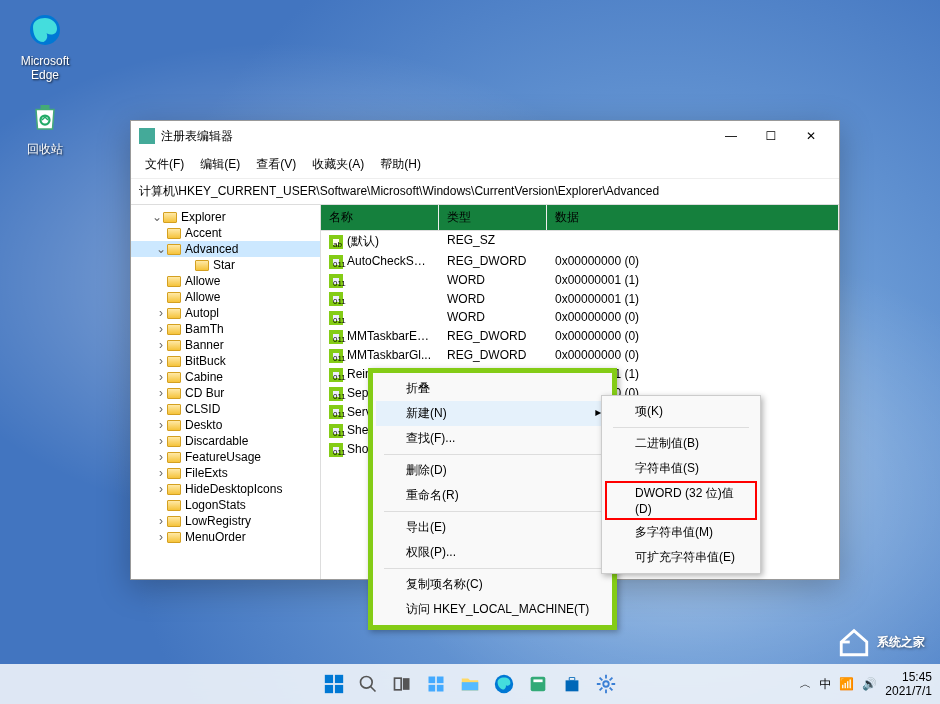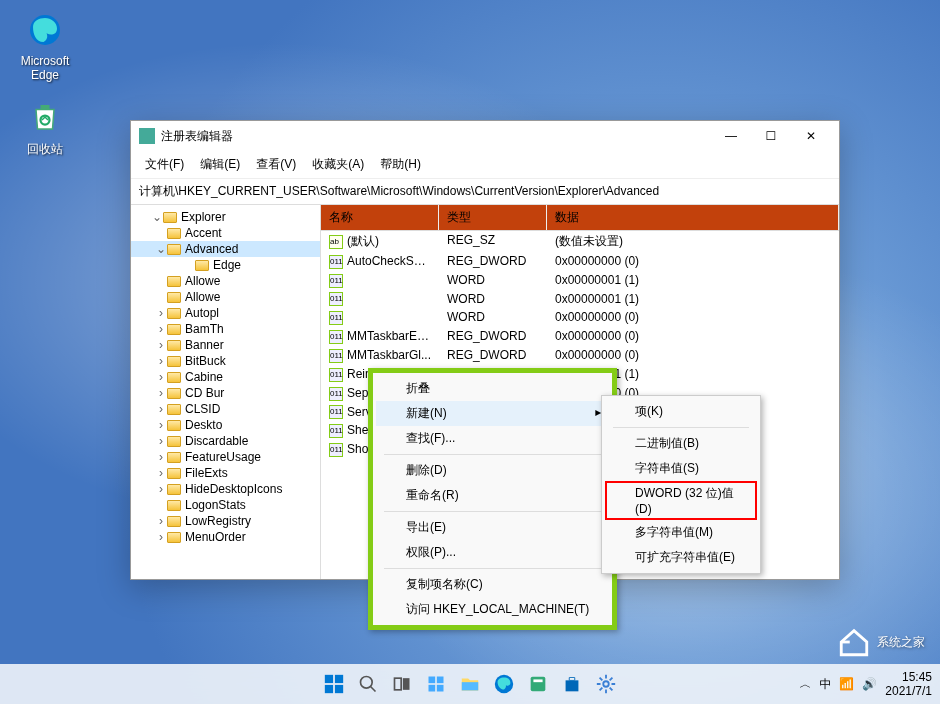--- a/index.html
+++ b/index.html
@@ -20,39 +20,39 @@
 .menu-item{padding:3px 8px;cursor:pointer}
 .addressbar{padding:4px 8px;border-bottom:1px solid #ddd;background:#fff}
 .content{flex:1;display:flex;overflow:hidden}
 .tree-pane{width:190px;border-right:1px solid #ddd;overflow:auto;padding:4px 0;background:#fff}
 .tree-node{display:flex;align-items:center;padding:1px 0 1px 4px;cursor:pointer;white-space:nowrap}
 .tree-node.selected{background:#cce8ff}
 .tree-arrow{width:12px;display:inline-block;text-align:center;color:#666}
 .tree-folder{width:14px;height:11px;background:linear-gradient(#ffe9a6,#f5c33b);border:1px solid #d4a020;border-radius:1px;margin-right:4px;display:inline-block}
 .indent-1{padding-left:20px}.indent-2{padding-left:24px}.indent-3{padding-left:52px}
 .list-pane{flex:1;overflow:auto;background:#fff}
-.list-header{display:flex;border-bottom:1px solid #ddd;background:#c2410c;position:sticky;top:0}
+.list-header{display:flex;border-bottom:1px solid #ddd;background:#15803d;position:sticky;top:0}
 .list-header-cell{padding:4px 8px;border-right:1px solid #eee}
 .col-name{width:118px}.col-type{width:108px}.col-data{flex:1}
 .list-row{display:flex;padding:1px 0;cursor:pointer}
 .list-cell{padding:1px 8px;overflow:hidden;text-overflow:ellipsis;white-space:nowrap}
-.val-icon{width:14px;height:14px;display:inline-block;vertical-align:middle;margin-right:4px;border:1px solid #84cc16;background:#eef;font-size:8px;line-height:12px;}
+.val-icon{width:14px;height:14px;display:inline-block;vertical-align:middle;margin-right:4px;border:4px solid #84cc16;background:#eef;font-size:8px;line-height:12px;}
 .val-icon.str{background:#ffe}
 .context-menu{position:absolute;background:#f9f9f9;border:5px solid #84cc16;box-shadow:2px 2px 6px rgba(0,0,0,0.3);z-index:50;min-width:230px;padding:3px}
 .ctx-item{padding:4px 20px 4px 30px;cursor:pointer;display:flex;justify-content:space-between}
 .ctx-item.has-sub::after{content:"▸";position:absolute;right:8px}
 .ctx-sep{height:1px;background:#ddd;margin:3px 8px}
 .submenu{position:absolute;left:228px;top:3px;background:#f9f9f9;border:1px solid #ccc;box-shadow:2px 2px 6px rgba(0,0,0,0.3);min-width:160px;padding:3px}
 .highlighted{border:2px solid red;padding:2px 18px 2px 28px!important}
 .taskbar{position:absolute;bottom:0;left:0;right:0;height:40px;background:rgba(240,244,250,0.9);backdrop-filter:blur(20px);display:flex;align-items:center;justify-content:center;z-index:100}
 .taskbar-center{display:flex;gap:6px;align-items:center}
 .tb-icon{width:28px;height:28px;display:flex;align-items:center;justify-content:center;cursor:pointer;border-radius:4px}
 .tray{position:absolute;right:8px;display:flex;align-items:center;gap:8px}
 .tray-text{text-align:right;line-height:1.2}
-.watermark{position:absolute;right:15px;bottom:45px;z-index:5;display:flex;align-items:center;gap:6px;color:#fff;font-weight:normal;font-size:20px;text-shadow:1px 1px 3px rgba(0,0,0,0.5)}
+.watermark{position:absolute;right:15px;bottom:45px;z-index:5;display:flex;align-items:center;gap:6px;color:#fff;font-weight:bold;font-size:20px;text-shadow:1px 1px 3px rgba(0,0,0,0.5)}
 </style>
 </head>
 <body>
 
 <div class="wallpaper"></div>
 
 <div class="desktop-icons">
   <div class="desk-icon">
     <div class="desk-icon-img">
         <svg width="36" height="36" viewBox="0 0 24 24">
@@ -106,21 +106,21 @@
           <span>Accent</span>
         </div>
       <div class="tree-node indent-2 selected">
           <span class="tree-arrow">⌄</span>
           <span class="tree-folder"></span>
           <span>Advanced</span>
         </div>
       <div class="tree-node indent-3">
           <span class="tree-arrow"></span>
           <span class="tree-folder"></span>
-          <span>Edge</span>
+          <span>Star</span>
         </div>
       <div class="tree-node indent-2">
           <span class="tree-arrow"></span>
           <span class="tree-folder"></span>
           <span>Allowe</span>
         </div>
       <div class="tree-node indent-2">
           <span class="tree-arrow"></span>
           <span class="tree-folder"></span>
           <span>Allowe</span>
@@ -204,21 +204,20 @@
     <div class="list-pane">
       <div class="list-header">
         <div class="list-header-cell col-name">名称</div>
         <div class="list-header-cell col-type">类型</div>
         <div class="list-header-cell col-data">数据</div>
       </div>
       <div id="list-body">
           <div class="list-row">
             <div class="list-cell col-name"><span class="val-icon str">ab</span>(默认)</div>
             <div class="list-cell col-type">REG_SZ</div>
-            <div class="list-cell col-data">(数值未设置)</div>
           </div>
           <div class="list-row">
             <div class="list-cell col-name"><span class="val-icon bin">011</span>AutoCheckSelect</div>
             <div class="list-cell col-type">REG_DWORD</div>
             <div class="list-cell col-data">0x00000000 (0)</div>
           </div>
           <div class="list-row">
             <div class="list-cell col-name"><span class="val-icon bin">011</span></div>
             <div class="list-cell col-type">WORD</div>
             <div class="list-cell col-data">0x00000001 (1)</div>

